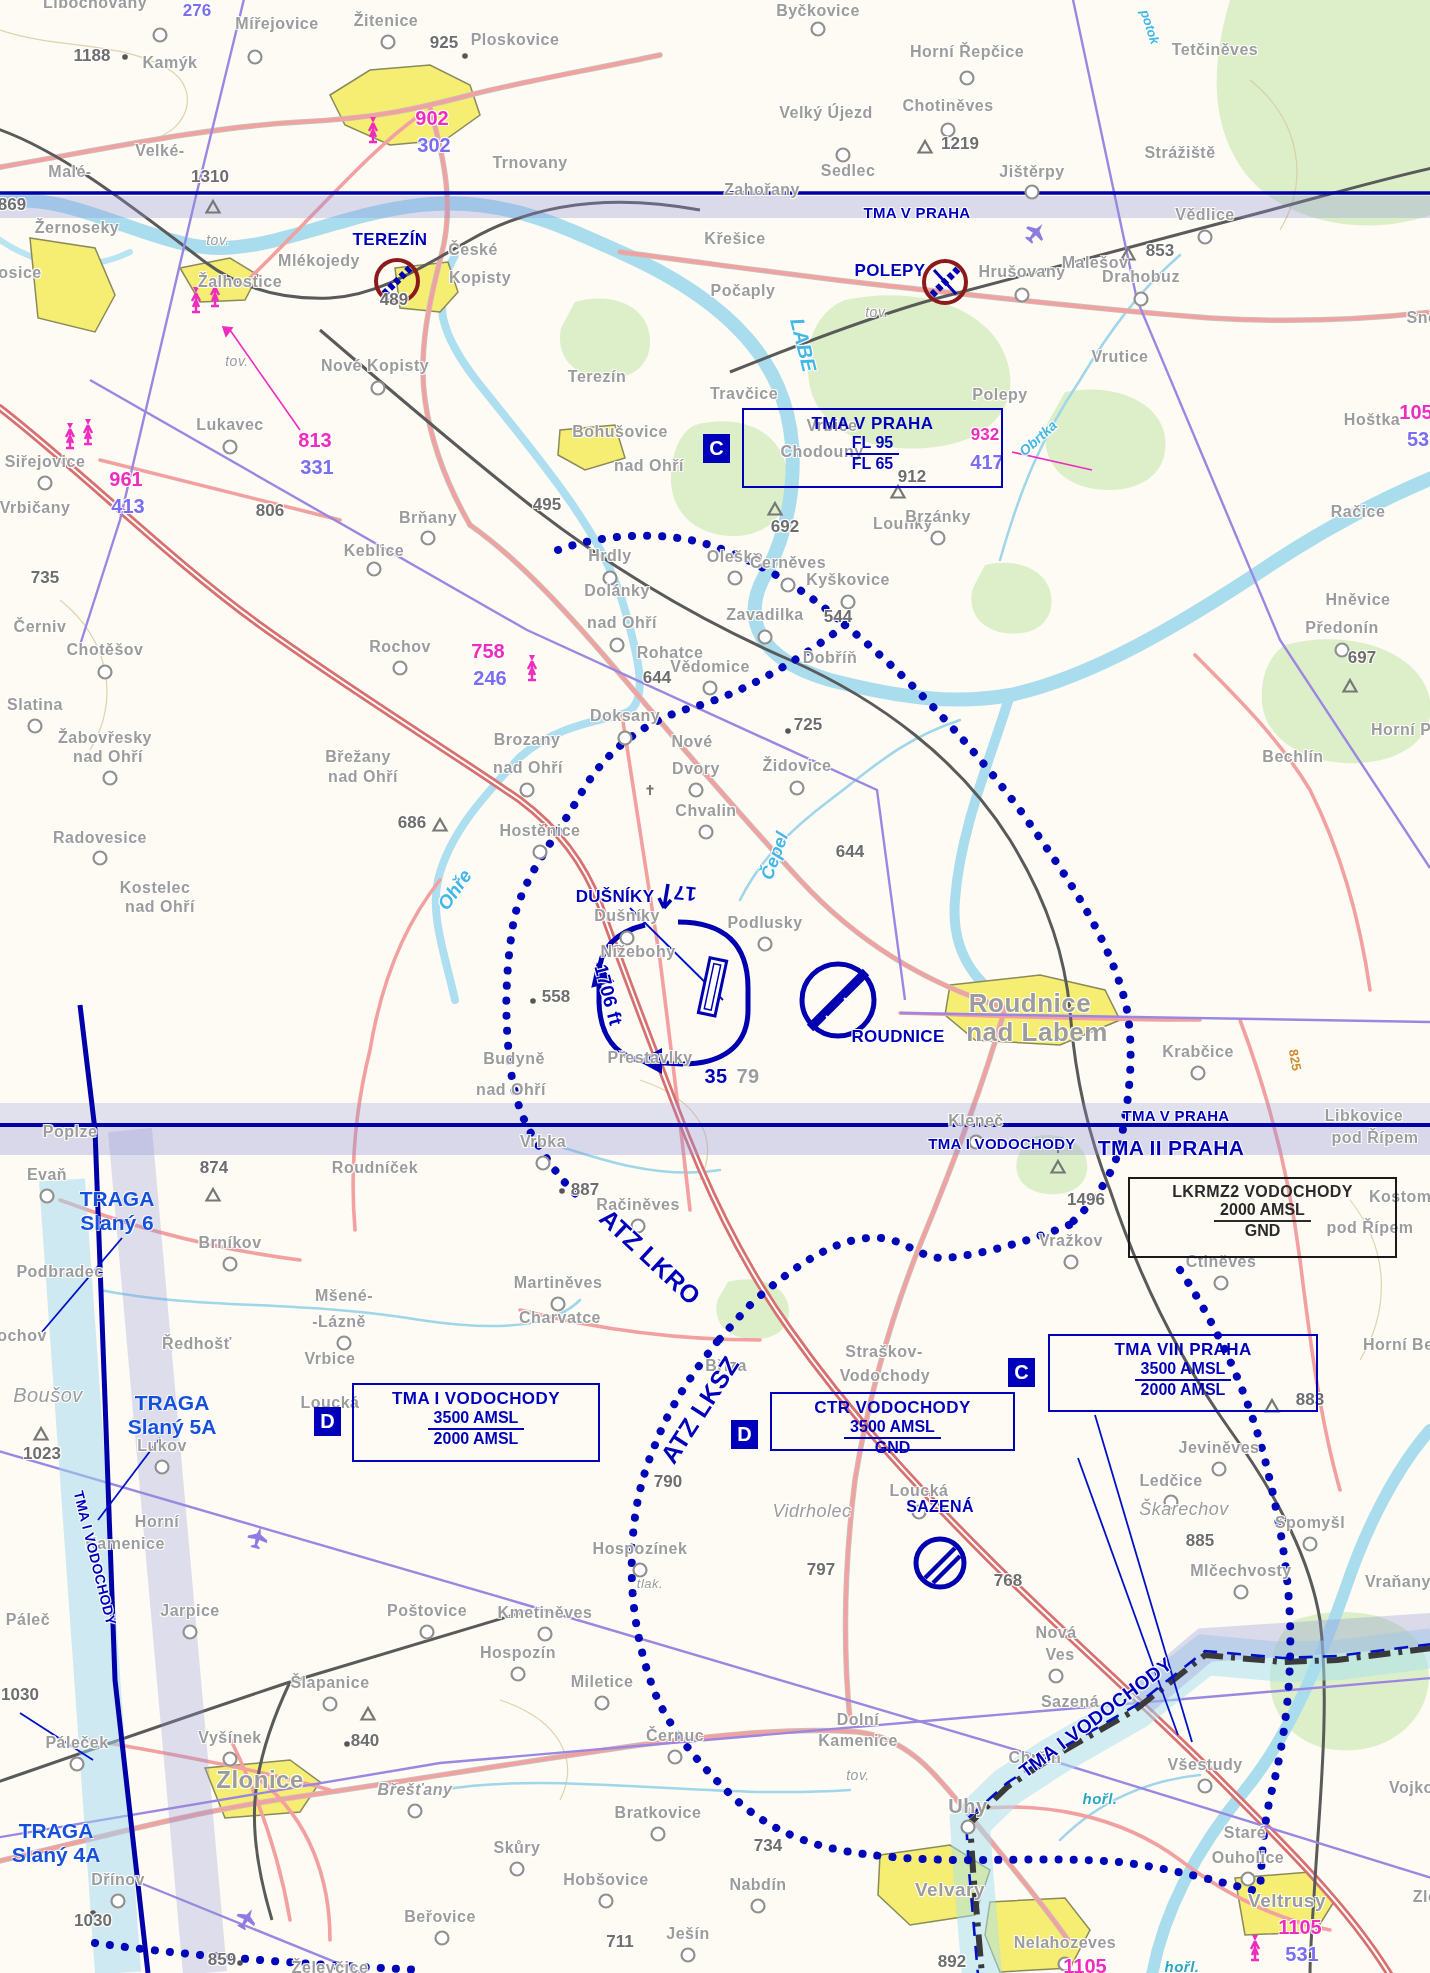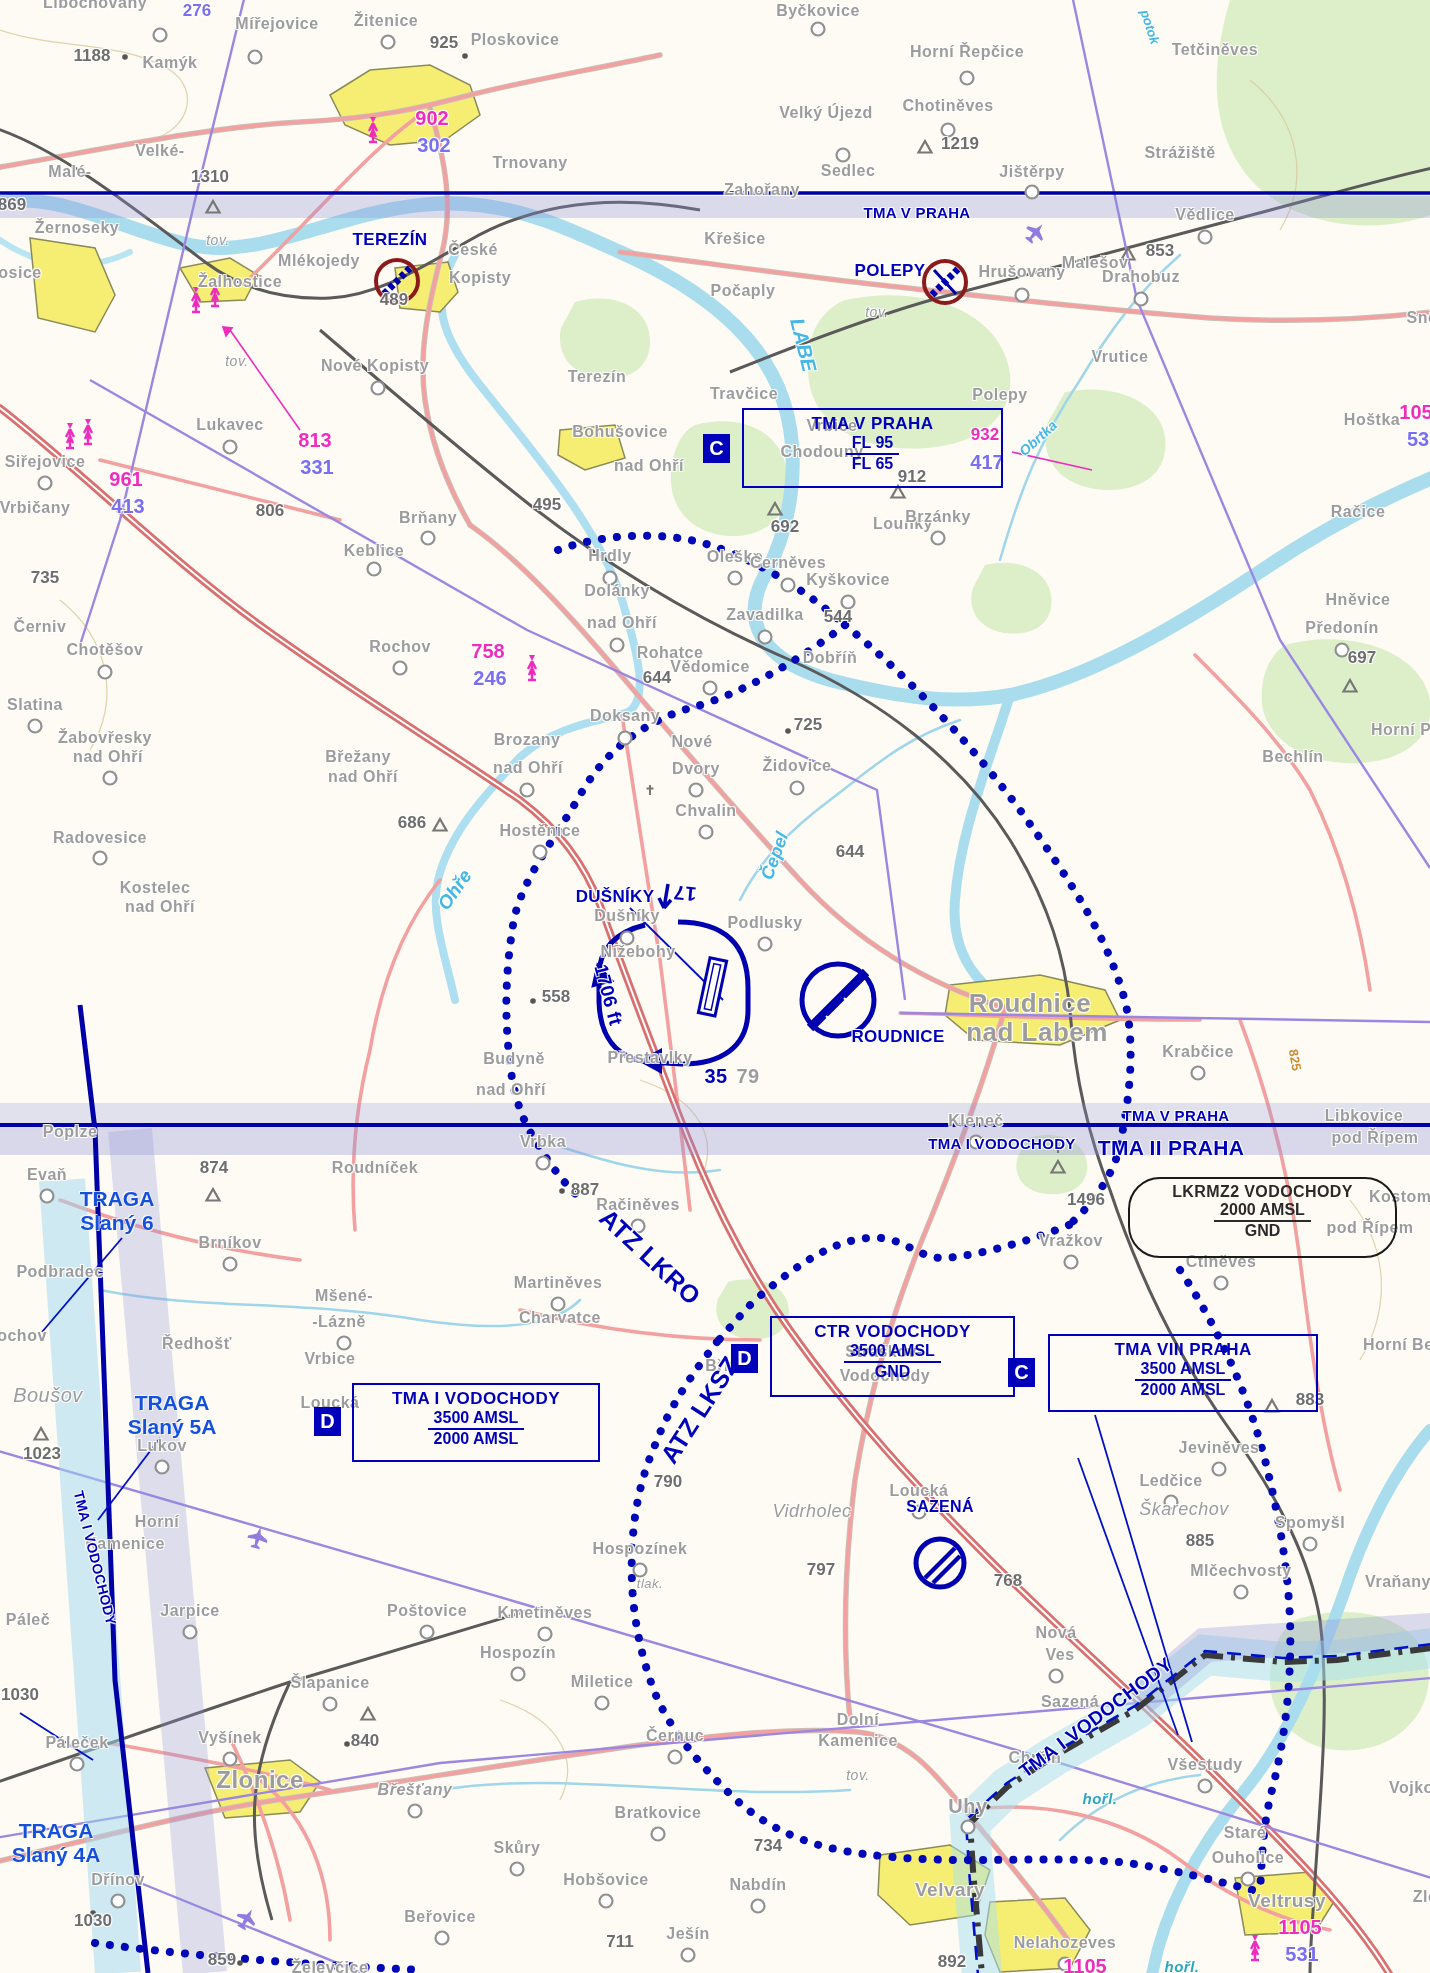--- a/index.html
+++ b/index.html
@@ -22,21 +22,21 @@
   .ob-g{color:#7a6ff0;font-weight:700;}
   .traga{position:absolute;transform:translate(-50%,-50%);text-align:center;
          color:#1550dd;font-weight:700;font-size:21px;line-height:1.15;
          text-shadow:1px 1px 0 rgba(255,255,255,.8),-1px -1px 0 rgba(255,255,255,.8);}
   .asbox{position:absolute;border:2.5px solid #0000bb;text-align:center;
          padding-top:4px;box-sizing:border-box;}
   .asbox .ti{color:#0000bb;font-weight:700;font-size:17px;letter-spacing:.4px;}
   .asbox .v1{color:#0000bb;font-weight:700;font-size:16px;display:inline-block;
              border-bottom:2px solid #0000bb;padding:0 6px 1px;}
   .asbox .v2{color:#0000bb;font-weight:700;font-size:16px;}
-  .asbox.dark{border-color:#1a1a1a;border-radius:32px;}
+  .asbox.dark{border-color:#1a1a1a;}
   .asbox.dark .ti{color:#2a2a2a;font-size:16px;}
   .asbox.dark .v1{color:#2a2a2a;border-bottom-color:#2a2a2a;}
   .asbox.dark .v2{color:#2a2a2a;}
   .badge{position:absolute;width:27px;height:29px;background:#0000bb;color:#fff;
          font-weight:700;font-size:20px;text-align:center;line-height:29px;}
 </style>
 </head>
 <body>
 
 <div id="stage">
@@ -626,21 +626,21 @@
   <div class="badge" style="left:-41px;top:24px;">C</div>
 </div>
 
 <div class="asbox" style="left:352px;top:1383px;width:248px;height:79px;">
   <div class="ti">TMA I VODOCHODY</div>
   <div><span class="v1">3500 AMSL</span></div>
   <div class="v2">2000 AMSL</div>
   <div class="badge" style="left:-40px;top:22px;">D</div>
 </div>
 
-<div class="asbox" style="left:770px;top:1316px;width:245px;height:81px;">
+<div class="asbox" style="left:770px;top:1392px;width:245px;height:59px;">
   <div class="ti">CTR VODOCHODY</div>
   <div><span class="v1">3500 AMSL</span></div>
   <div class="v2">GND</div>
   <div class="badge" style="left:-41px;top:26px;">D</div>
 </div>
 
 <div class="asbox" style="left:1048px;top:1334px;width:270px;height:78px;">
   <div class="ti">TMA VIII PRAHA</div>
   <div><span class="v1">3500 AMSL</span></div>
   <div class="v2">2000 AMSL</div>

